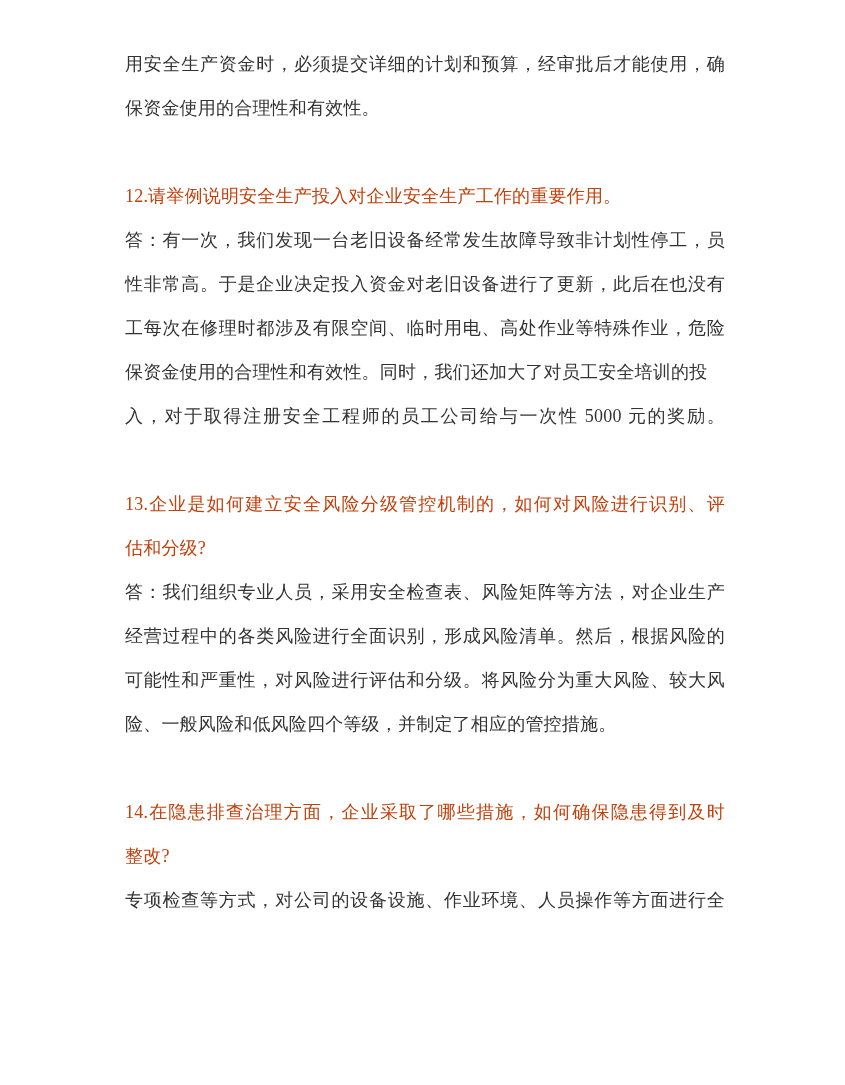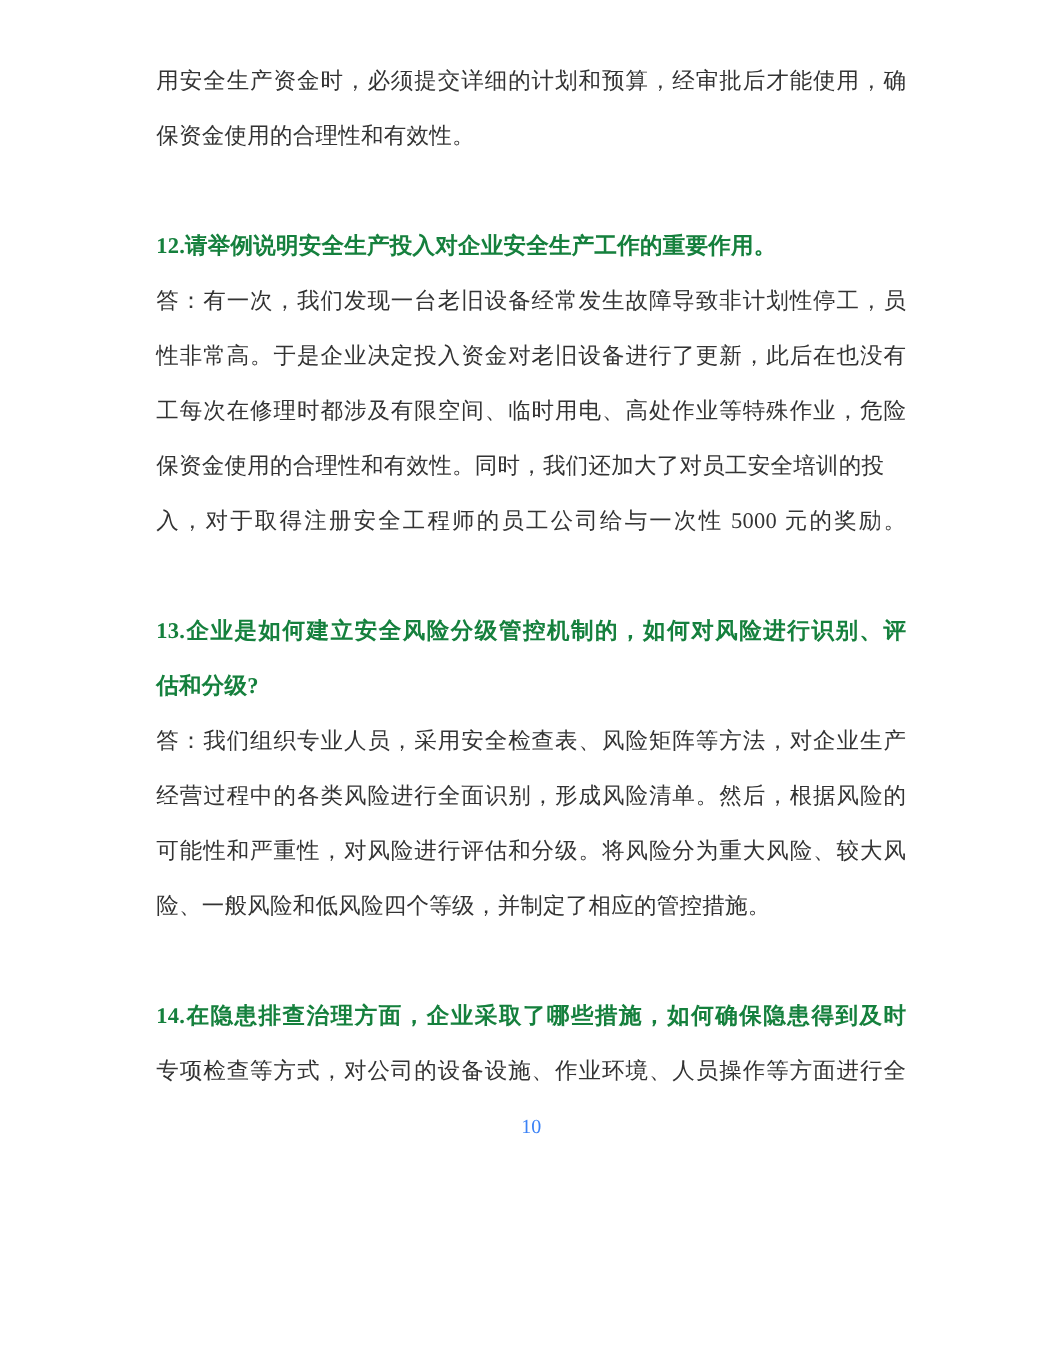--- a/index.html
+++ b/index.html
@@ -24,22 +24,22 @@
     color: #333333;
     text-align: justify;
     letter-spacing: 0.2px;
     white-space: normal;
   }
   
   .line.f {
     text-align-last: justify;
   }
   .question .line {
-    font-weight: bold;
-    color: #15803d;
+    font-weight: normal;
+    color: #c2410c;
   }
   .qa-block {
     margin-top: 44px;
   }
   .footer {
     margin-top: 14px;
     text-align: center;
   }
   .page-number {
     display: inline-block;
@@ -81,20 +81,21 @@
       <div class="line f">答：我们组织专业人员，采用安全检查表、风险矩阵等方法，对企业生产</div>
       <div class="line f">经营过程中的各类风险进行全面识别，形成风险清单。然后，根据风险的</div>
       <div class="line f">可能性和严重性，对风险进行评估和分级。将风险分为重大风险、较大风</div>
       <div class="line">险、一般风险和低风险四个等级，并制定了相应的管控措施。</div>
     </div>
   </div>
 
   <div class="qa-block">
     <div class="question">
       <div class="line f">14.在隐患排查治理方面，企业采取了哪些措施，如何确保隐患得到及时</div>
+      <div class="line">整改?</div>
     </div>
     <div class="answer">
       <div class="line f">专项检查等方式，对公司的设备设施、作业环境、人员操作等方面进行全</div>
     </div>
   </div>
 
   <div class="footer">
     <span class="page-number">10</span>
   </div>
 

